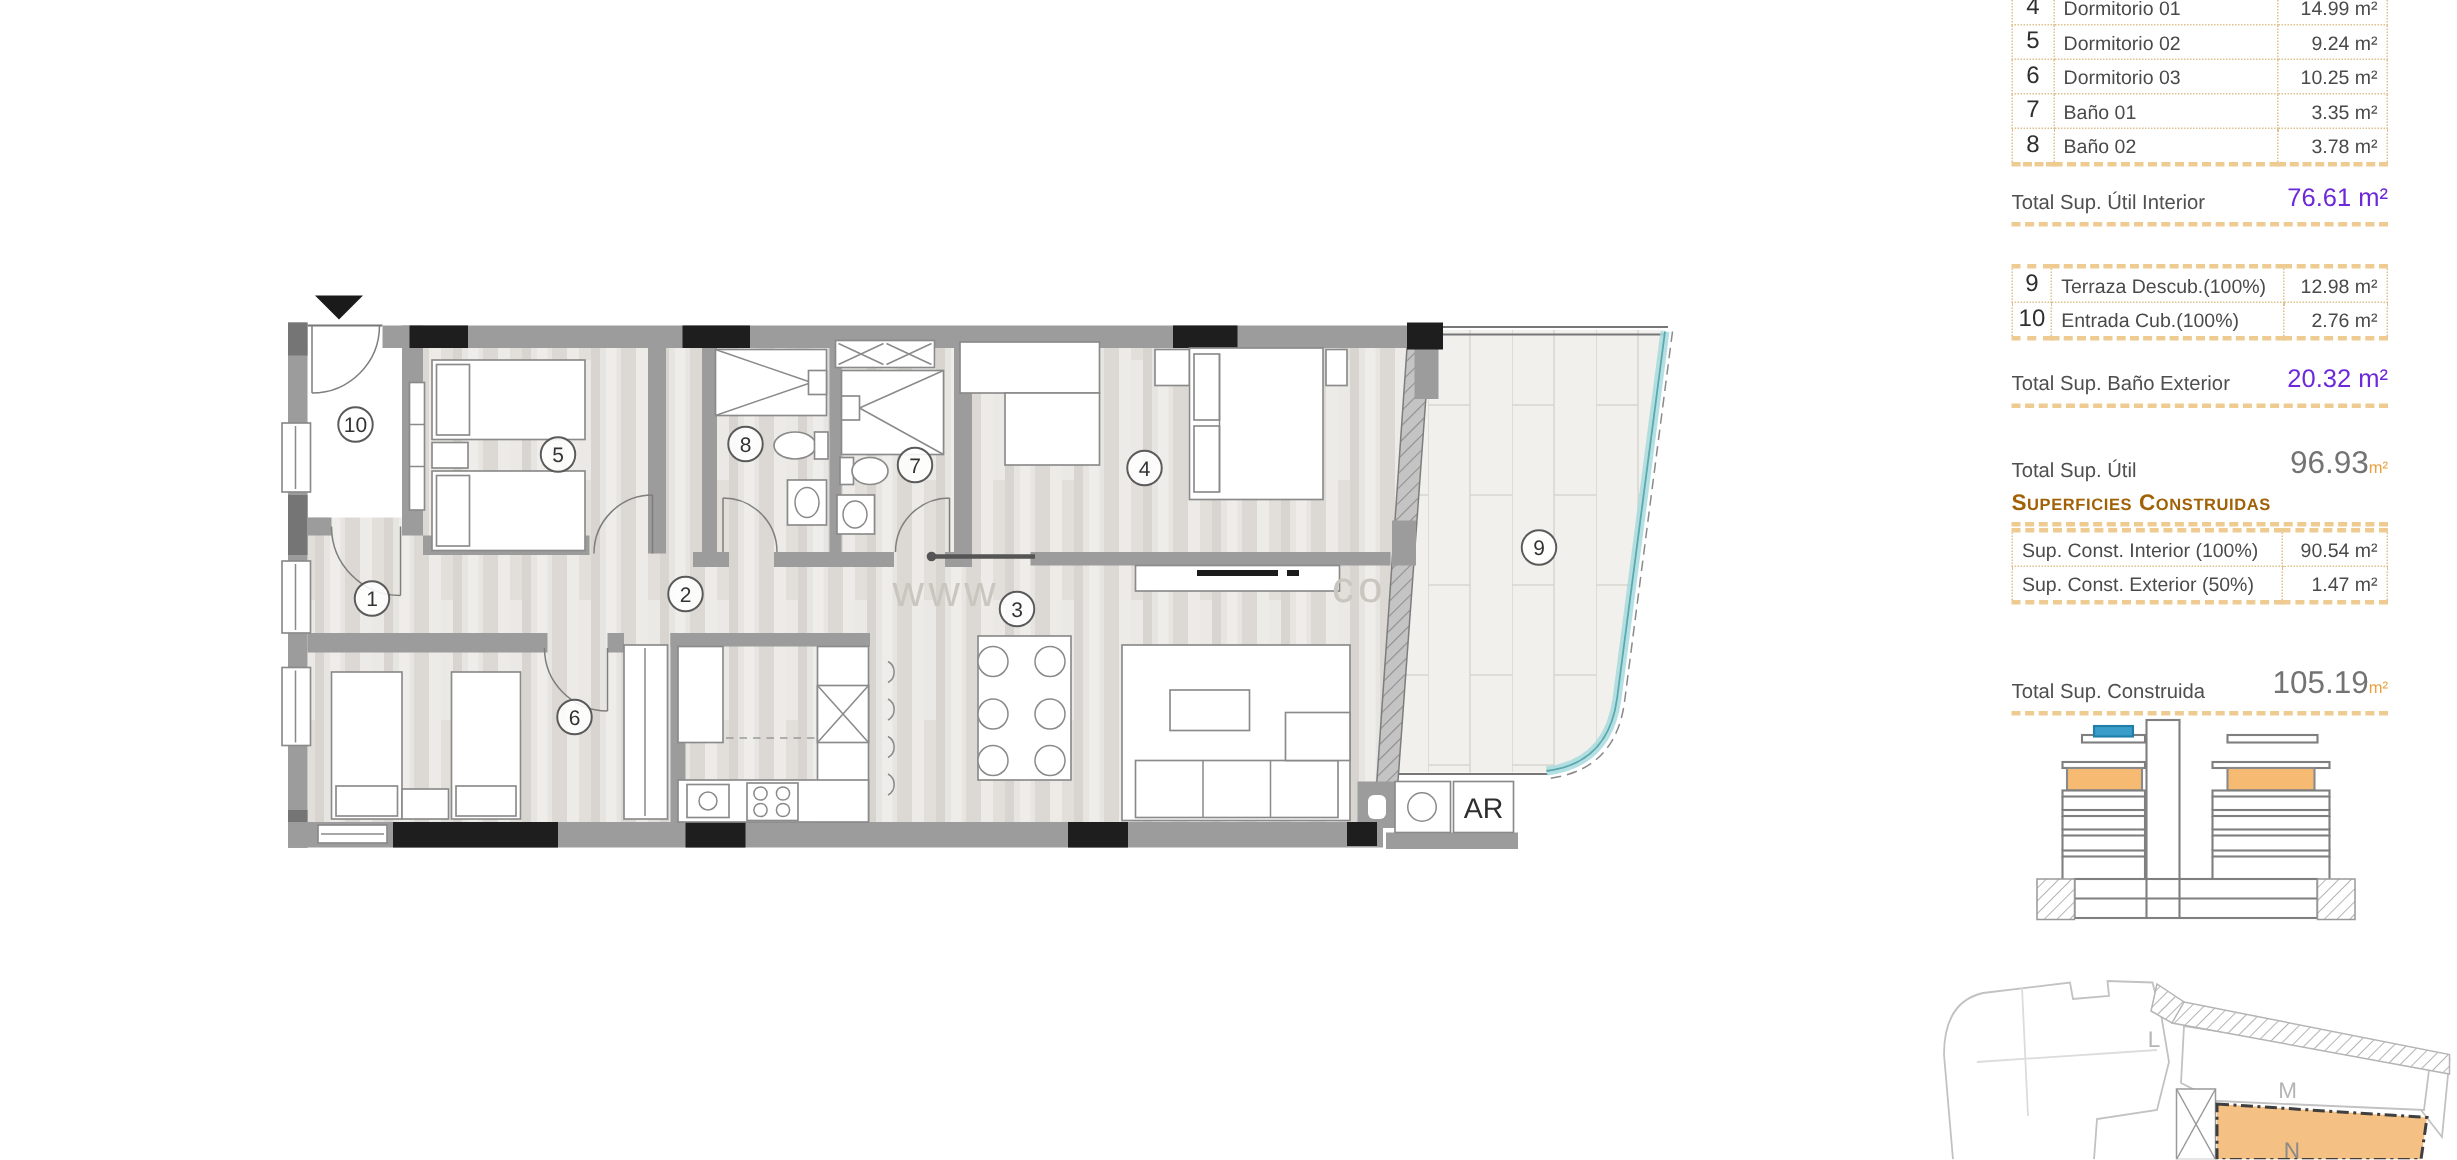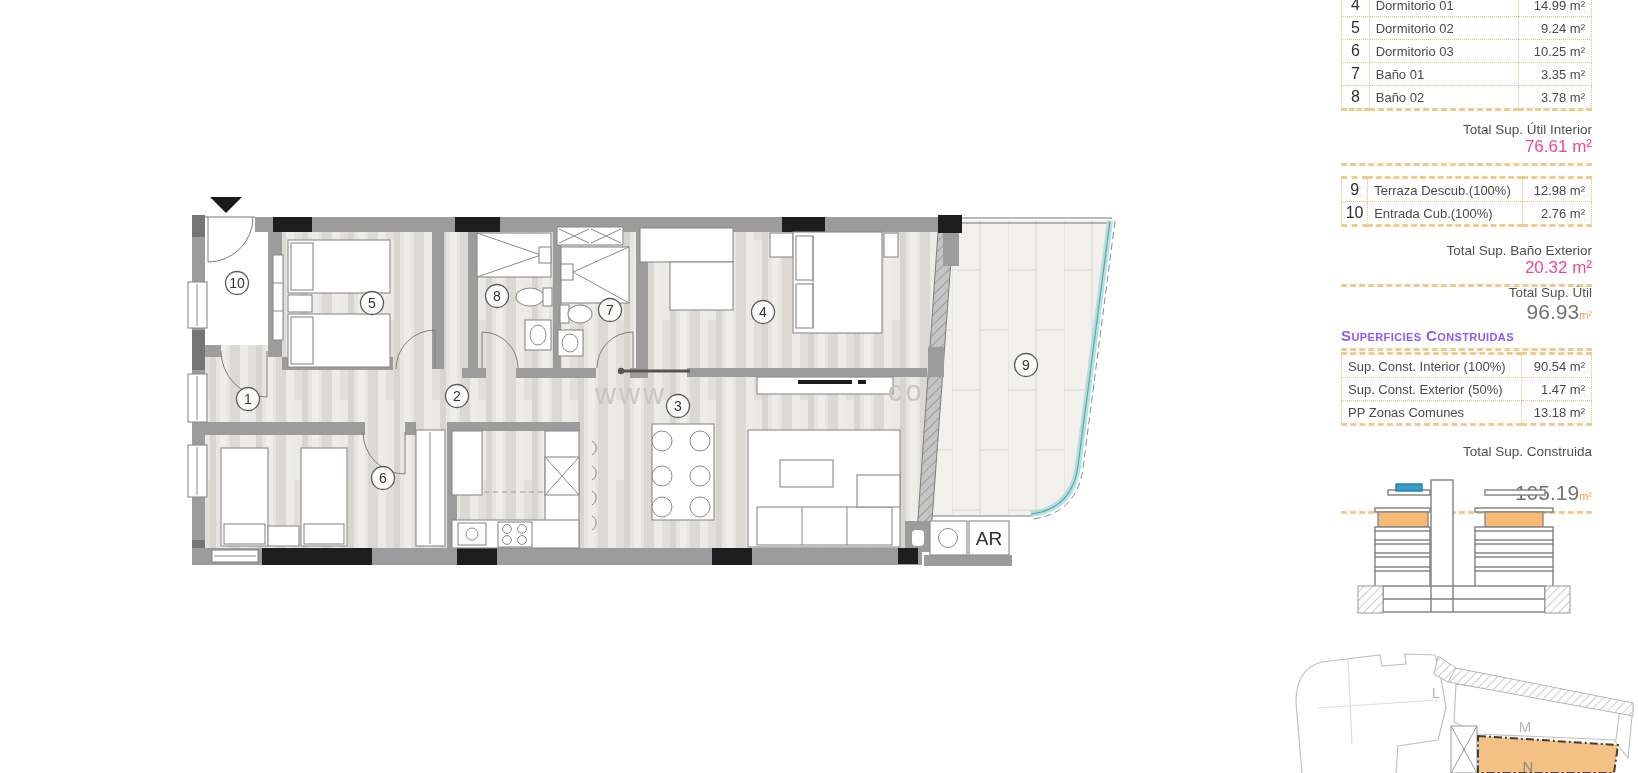--- a/index.html
+++ b/index.html
@@ -26,27 +26,27 @@
   #panel .abs{position:absolute;}
   table.areas{border-collapse:collapse;width:251px;
       border-top:3px dashed #eecb91;border-bottom:3px dashed #eecb91;}
   table.areas td{border:1px dotted #ddc28f;font-size:13px;color:#4a4a4a;
       height:22px;padding:0 6px;white-space:nowrap;}
   table.areas td.num{width:26px;text-align:center;font-size:16px;color:#2f2f2f;padding:0 2px;}
   table.areas td.nm{width:150px;}
   table.areas td.val{text-align:right;width:62px;}
   table.t3 td.nm{width:176px;margin-left:20px;}
   .total-row{width:251px;display:flex;justify-content:space-between;align-items:flex-end;
-      border-bottom:3px dashed #eecb91;padding-bottom:6px;flex-direction:column;}
+      border-bottom:3px dashed #eecb91;padding-bottom:6px;}
   .total-row .tlabel{font-size:13.5px;color:#4f4f4f;}
-  .total-row .tvalue{font-size:17px;color:#ec4899;}
+  .total-row .tvalue{font-size:17px;color:#6d28d9;}
   .total-row .tvalue-big{font-size:21px;color:#737373;}
   .total-row .unit{font-size:11px;color:#e8a13e;}
   .noline{border-bottom:none;}
-  #constructed-heading{font-size:15px;font-weight:700;color:#8b5cf6;
+  #constructed-heading{font-size:15px;font-weight:700;color:#a16207;
       font-variant:small-caps;letter-spacing:.4px;width:251px;
       border-bottom:3px dashed #eecb91;padding-bottom:4px;}
 </style>
 </head>
 <body>
 
 <div id="stage">
 
   <div id="plan-wrap">
   <svg width="1160" height="773" viewBox="0 0 1160 773">
@@ -363,42 +363,38 @@
             <td class="val">2.76 m²</td>
           </tr>
         </tbody>
       </table>
 
     <div class="total-row abs" style="top:243px;left:71px;">
       <span class="tlabel">Total Sup. Baño Exterior</span>
       <span class="tvalue">20.32 m²</span>
     </div>
 
-    <div class="total-row noline abs" style="top:285px;left:71px;">
+    <div class="total-row noline abs" style="top:297px;left:71px;">
       <span class="tlabel">Total Sup. Útil</span>
       <span>
         <span class="tvalue-big">96.93</span><span class="unit">m²</span>
       </span>
     </div>
 
     <div id="constructed-heading" class="abs" style="top:327px;left:71px;">Superficies Construidas</div>
 
     <table class="areas t3 abs" id="table-constructed" style="top:352px;left:71px;">
         <tbody>
           <tr>
             <td class="nm">Sup. Const. Interior (100%)</td>
             <td class="val">90.54 m²</td>
           </tr>
           <tr>
             <td class="nm">Sup. Const. Exterior (50%)</td>
             <td class="val">1.47 m²</td>
-          </tr>
-          <tr>
-            <td class="nm">PP Zonas Comunes</td>
-            <td class="val">13.18 m²</td>
           </tr>
         </tbody>
       </table>
 
     <div class="total-row abs" style="top:444px;left:71px;gap:22px;">
       <span class="tlabel">Total Sup. Construida</span>
       <span>
         <span class="tvalue-big">105.19</span><span class="unit">m²</span>
       </span>
     </div>

